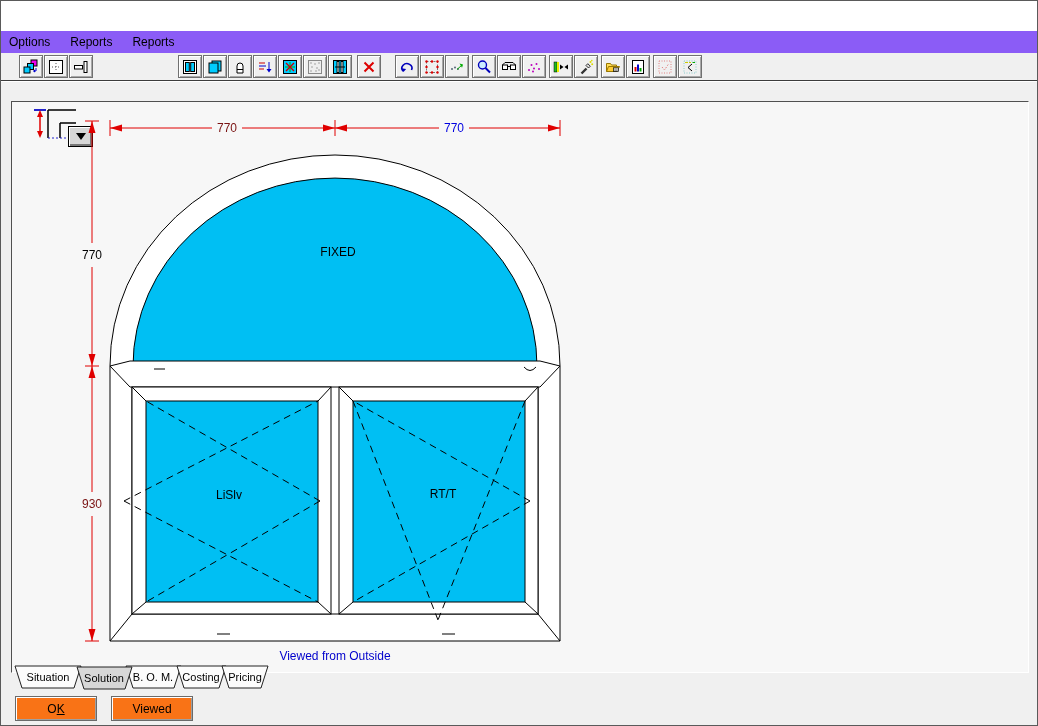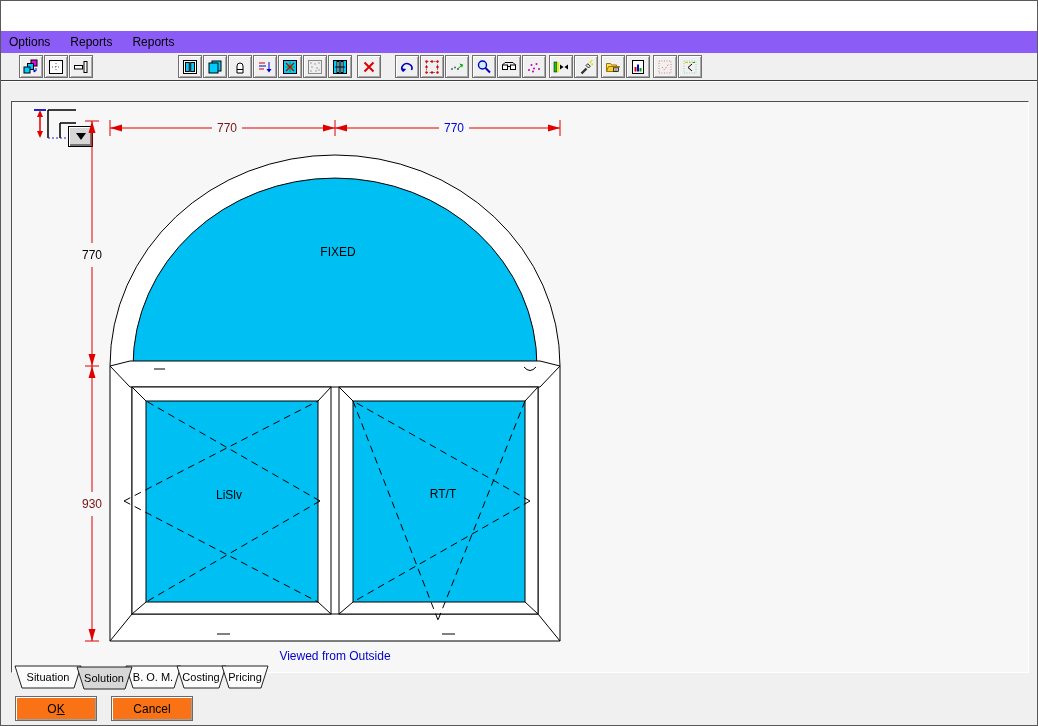--- a/index.html
+++ b/index.html
@@ -360,15 +360,15 @@
         <polygon points="221,1 267,1 260,23 228,23" fill="#fcfcfc" stroke="#222"></polygon>
         <text x="244" y="16" font-size="11" fill="#000" text-anchor="middle">Pricing</text>
       </g>
       <g>
         <polygon points="76,2 131,2 124,24 83,24" fill="#d7d7d7" stroke="#222"></polygon>
         <text x="103" y="17" font-size="11" fill="#000" text-anchor="middle">Solution</text>
       </g>
     </svg>
 
     <button class="btn" id="ok-button"><span>O</span><span class="u">K</span></button>
-    <button class="btn" id="cancel-button">Cancel</button>
+    <button class="btn" id="cancel-button">Viewed</button>
   </div>
 </div>
 
 </body></html>

